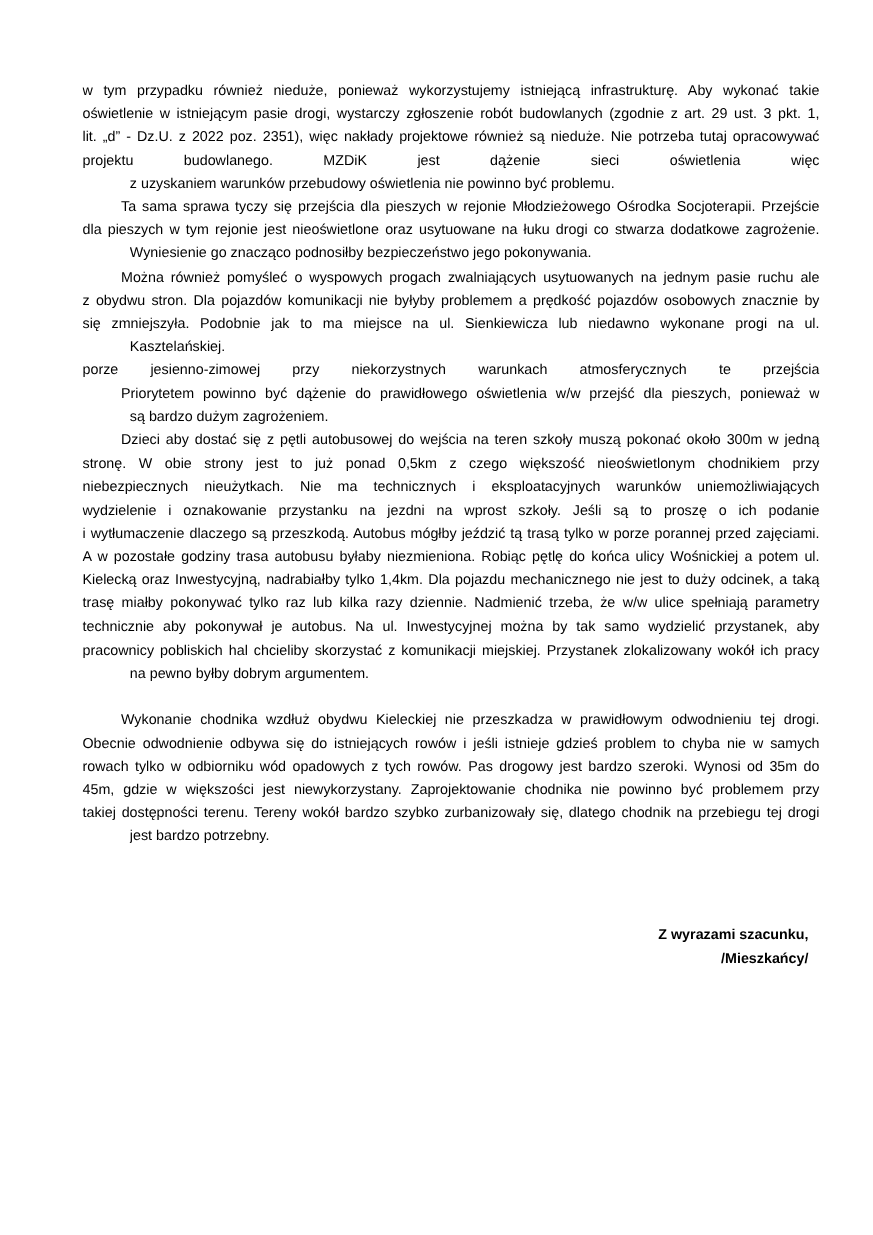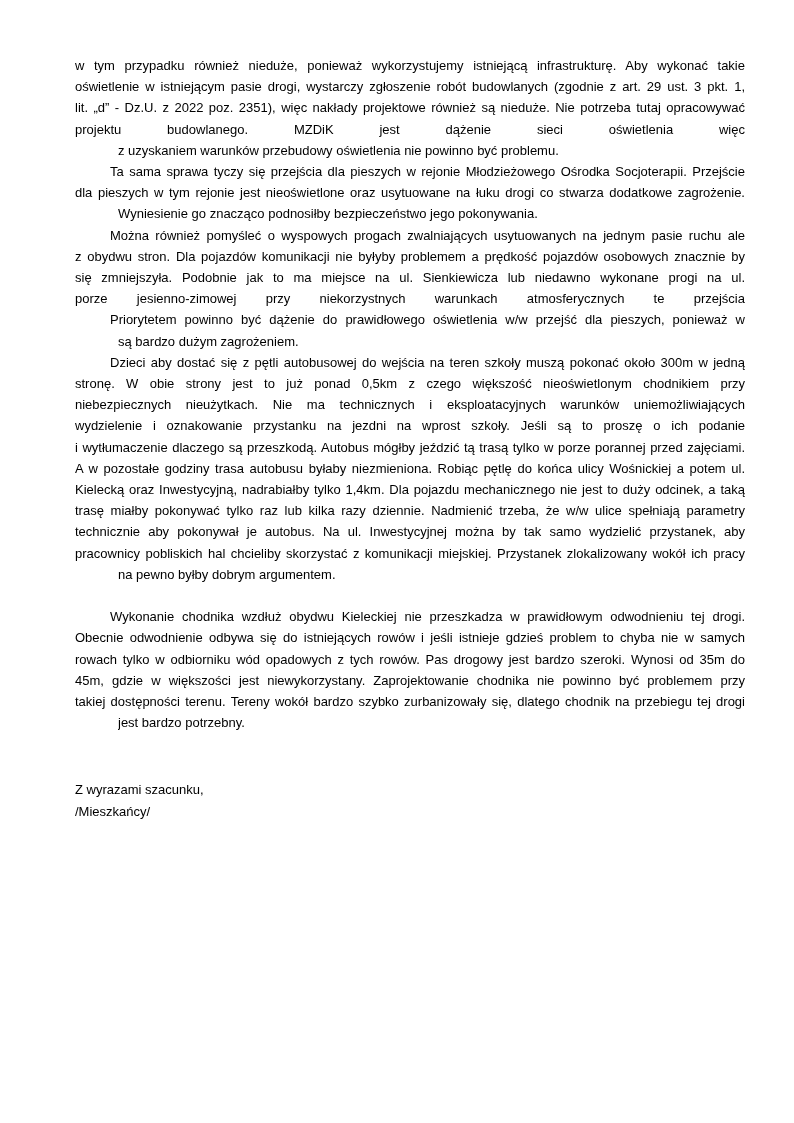--- a/index.html
+++ b/index.html
@@ -11,21 +11,21 @@
     width: 794px;
     height: 1123px;
     overflow: hidden;
     font-family: "Liberation Sans", sans-serif;
     color: #000000;
   }
   .page {
     box-sizing: border-box;
     width: 794px;
     height: 902px;
-    padding: 55px 49px 0 75px;
+    padding: 71px 49px 0 75px;
     background: #ffffff;
   }
   .letter-body .line {
     font-size: 13px;
     line-height: 21.2px;
     text-align: justify;
     text-align-last: justify;
     white-space: normal;
     overflow: hidden;
     max-height: 22px;
@@ -34,24 +34,26 @@
     text-align-last: left;
     margin-left: 43px;
   }
   .letter-body .line.indent {
     text-indent: 35px;
   }
   .blank-line {
     height: 21.2px;
   }
   .closing {
-    margin-top: 46px;
+    margin-top: 68px;
     padding-right: 10px;
+    text-align: right;
     font-size: 13px;
     line-height: 21.2px;
+    font-weight: bold;
   }
 </style>
 </head>
 <body>
 
 <div class="page">
   <div class="letter-body" id="letter-body">
       <div class="paragraph">
         <div class="line">w tym przypadku również nieduże, ponieważ wykorzystujemy istniejącą infrastrukturę. Aby wykonać takie</div>
         <div class="line">oświetlenie w istniejącym pasie drogi, wystarczy zgłoszenie robót budowlanych (zgodnie z art. 29 ust. 3 pkt. 1,</div>
@@ -61,20 +63,21 @@
       </div>
       <div class="paragraph">
         <div class="line indent">Ta sama sprawa tyczy się przejścia dla pieszych w rejonie Młodzieżowego Ośrodka Socjoterapii. Przejście</div>
         <div class="line">dla pieszych w tym rejonie jest nieoświetlone oraz usytuowane na łuku drogi co stwarza dodatkowe zagrożenie.</div>
         <div class="line last">Wyniesienie go znacząco podnosiłby bezpieczeństwo jego pokonywania.</div>
       </div>
       <div class="paragraph">
         <div class="line indent">Można również pomyśleć o wyspowych progach zwalniających usytuowanych na jednym pasie ruchu ale</div>
         <div class="line">z obydwu stron. Dla pojazdów komunikacji nie byłyby problemem a prędkość pojazdów osobowych znacznie by</div>
         <div class="line">się zmniejszyła. Podobnie jak to ma miejsce na ul. Sienkiewicza lub niedawno wykonane progi na ul.</div>
+        <div class="line last">Kasztelańskiej.</div>
       </div>
       <div class="paragraph">
         <div class="line">porze jesienno-zimowej przy niekorzystnych warunkach atmosferycznych te przejścia</div>
         <div class="line indent">Priorytetem powinno być dążenie do prawidłowego oświetlenia w/w przejść dla pieszych, ponieważ w</div>
         <div class="line last">są bardzo dużym zagrożeniem.</div>
       </div>
       <div class="paragraph">
         <div class="line indent">Dzieci aby dostać się z pętli autobusowej do wejścia na teren szkoły muszą pokonać około 300m w jedną</div>
         <div class="line">stronę. W obie strony jest to już ponad 0,5km z czego większość nieoświetlonym chodnikiem przy</div>
         <div class="line">niebezpiecznych nieużytkach. Nie ma technicznych i eksploatacyjnych warunków uniemożliwiających</div>

